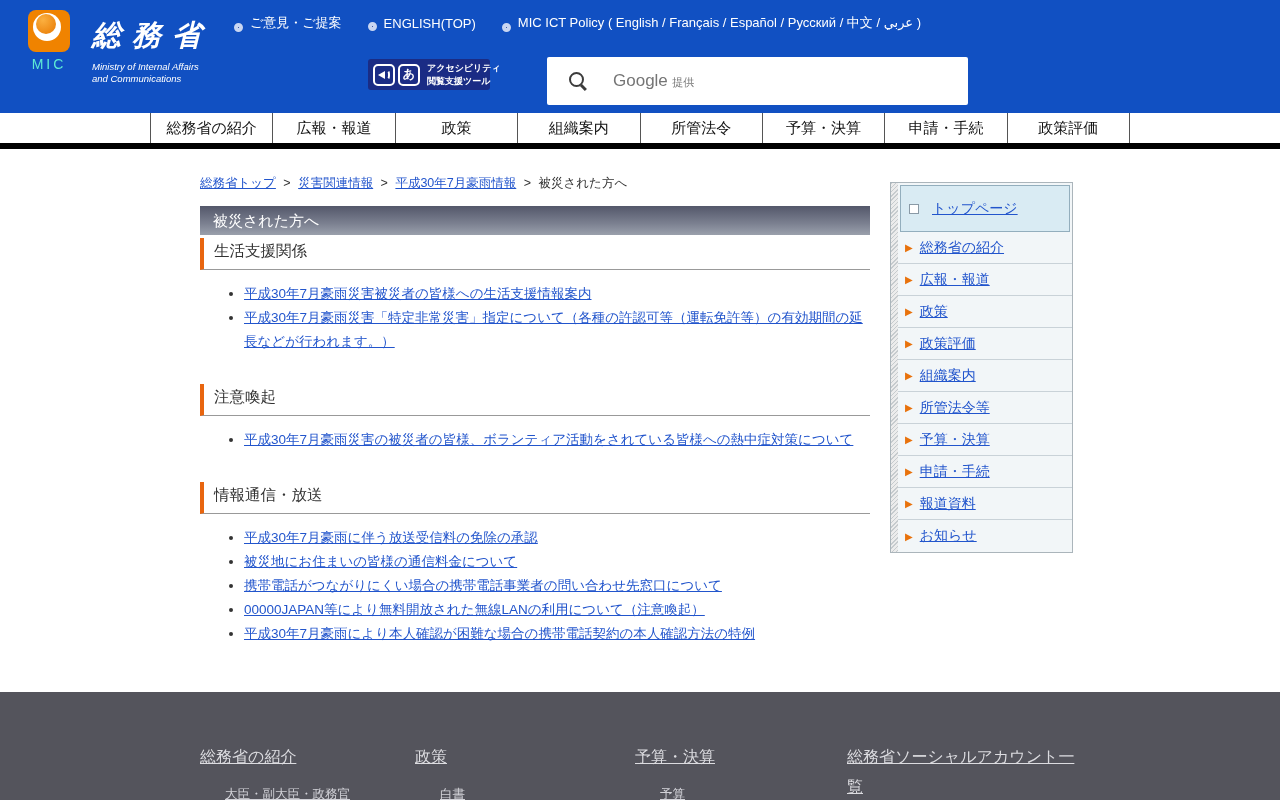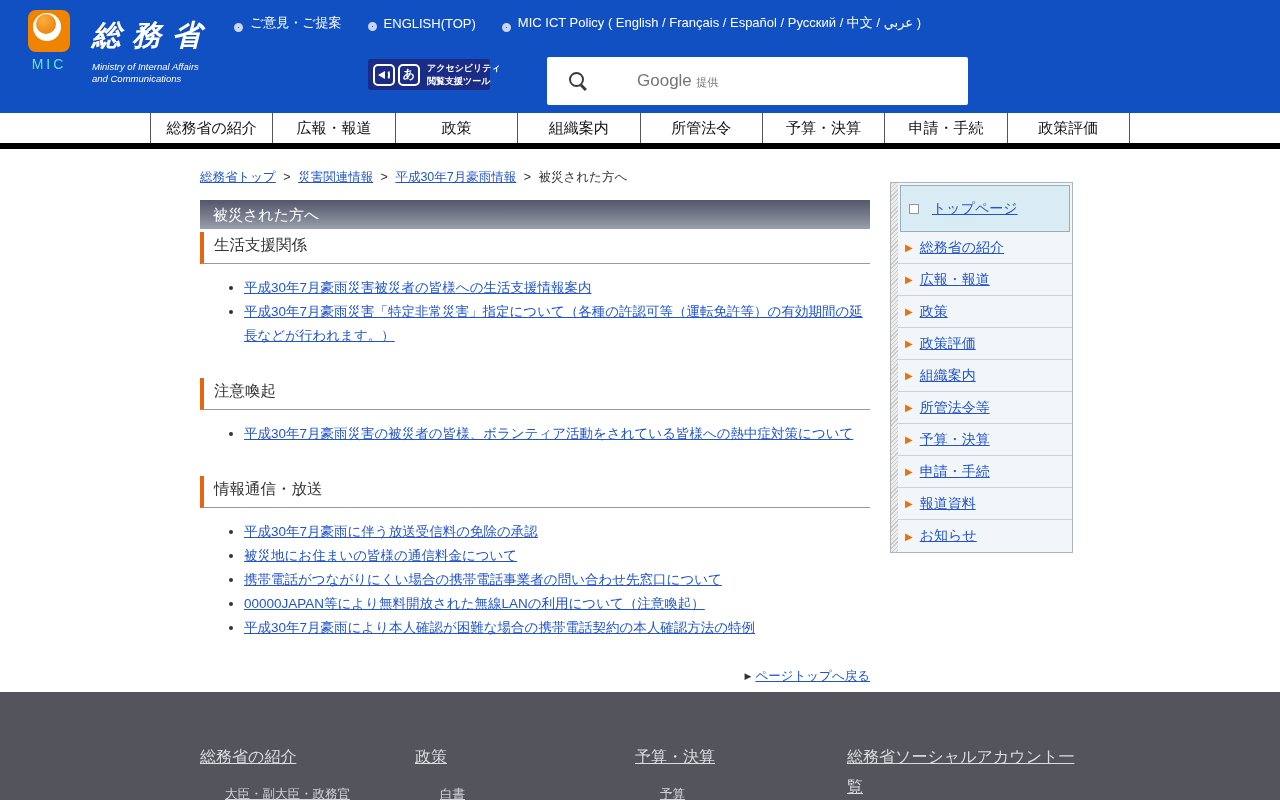--- a/index.html
+++ b/index.html
@@ -29,40 +29,40 @@
     border-radius:3px; display:flex; align-items:center; padding:0 5px; cursor:pointer; }
   .acc-icon { position:relative; width:22px; height:22px; border:2px solid #fff; border-radius:5px;
     display:inline-flex; align-items:center; justify-content:center; margin-right:3px; flex:0 0 auto;
     color:#fff; font-weight:bold; font-size:12px; }
   .spk-cone { width:0; height:0; border-top:4px solid transparent; border-bottom:4px solid transparent;
     border-right:7px solid #fff; }
   .spk-wave { width:5px; height:10px; border:2px solid transparent; border-right-color:#fff; border-radius:50%; }
   .acc-text { color:#fff; font-size:9px; font-weight:bold; line-height:1.35; margin-left:4px; white-space:nowrap; }
 
   .search-box { position:absolute; left:547px; top:57px; width:421px; height:48px; background:#fff;
-    border-radius:2px; display:flex; align-items:center; padding-left:22px; cursor:text;gap:24px; }
+    border-radius:2px; display:flex; align-items:center; padding-left:22px; cursor:text; }
   .search-icon { position:relative; width:18px; height:18px; display:inline-block; flex:0 0 auto; }
   .search-icon::before { content:''; position:absolute; left:0; top:0; width:11px; height:11px;
     border:2px solid #3c3c3c; border-radius:50%; }
   .search-icon::after { content:''; position:absolute; left:13px; top:12px; width:7px; height:2.5px;
     background:#3c3c3c; transform:rotate(45deg); transform-origin:0 0; }
   .search-provider { margin-left:26px; color:#757575; }
   .g-word { font-size:17px; }
   .g-suffix { font-size:11px; }
 
   
   .main-nav { height:30px; background:#fff; margin-left:150px; width:980px; display:flex; }
   .nav-item { flex:1; text-align:center; line-height:29px; font-size:15px; color:#111;
     border-left:1px solid #555; cursor:pointer; white-space:nowrap; }
   .nav-item:last-child { border-right:1px solid #555; }
   .black-bar { height:6px; background:#000; width:100%; }
 
   
   .main { position:relative; height:543px; background:#fff; overflow:hidden; }
-  .content { margin-left:200px; width:670px; padding-top:20px; }
+  .content { margin-left:200px; width:670px; padding-top:26px; }
   .breadcrumb { font-size:12.5px; color:#333; }
   .bc-link { color:#2255CC; text-decoration:underline; cursor:pointer; }
   .bc-sep { color:#333; margin:0 4px; }
   .bc-current { color:#333; }
 
   .page-title { margin-top:14px; height:29px; line-height:29px; color:#fff; font-size:15px; padding-left:13px;
     background:linear-gradient(to bottom, #53576A 0%, #7B8090 60%, #9AA0AC 100%); }
 
   .section { margin-top:30px; }
   .section:first-child { margin-top:3px; }
@@ -192,23 +192,20 @@
             <h2 class="sec-heading">情報通信・放送</h2>
             <ul class="link-list">
               <li class="link-item"><a class="content-link">平成30年7月豪雨に伴う放送受信料の免除の承認</a></li>
               <li class="link-item"><a class="content-link">被災地にお住まいの皆様の通信料金について</a></li>
               <li class="link-item"><a class="content-link">携帯電話がつながりにくい場合の携帯電話事業者の問い合わせ先窓口について</a></li>
               <li class="link-item"><a class="content-link">00000JAPAN等により無料開放された無線LANの利用について（注意喚起）</a></li>
               <li class="link-item"><a class="content-link">平成30年7月豪雨により本人確認が困難な場合の携帯電話契約の本人確認方法の特例</a></li>
             </ul>
           </section>
         </div>
-      <div class="page-top">
-        <span class="pt-tri">▶</span><a class="pt-link">ページトップへ戻る</a>
-      </div>
     </div>
 
     <aside class="sidebar">
       <div class="side-top">
         <span class="sq-icon"></span>
         <a class="side-link">トップページ</a>
       </div>
       <div>
           <div class="side-item">
             <span class="tri">▶</span>

